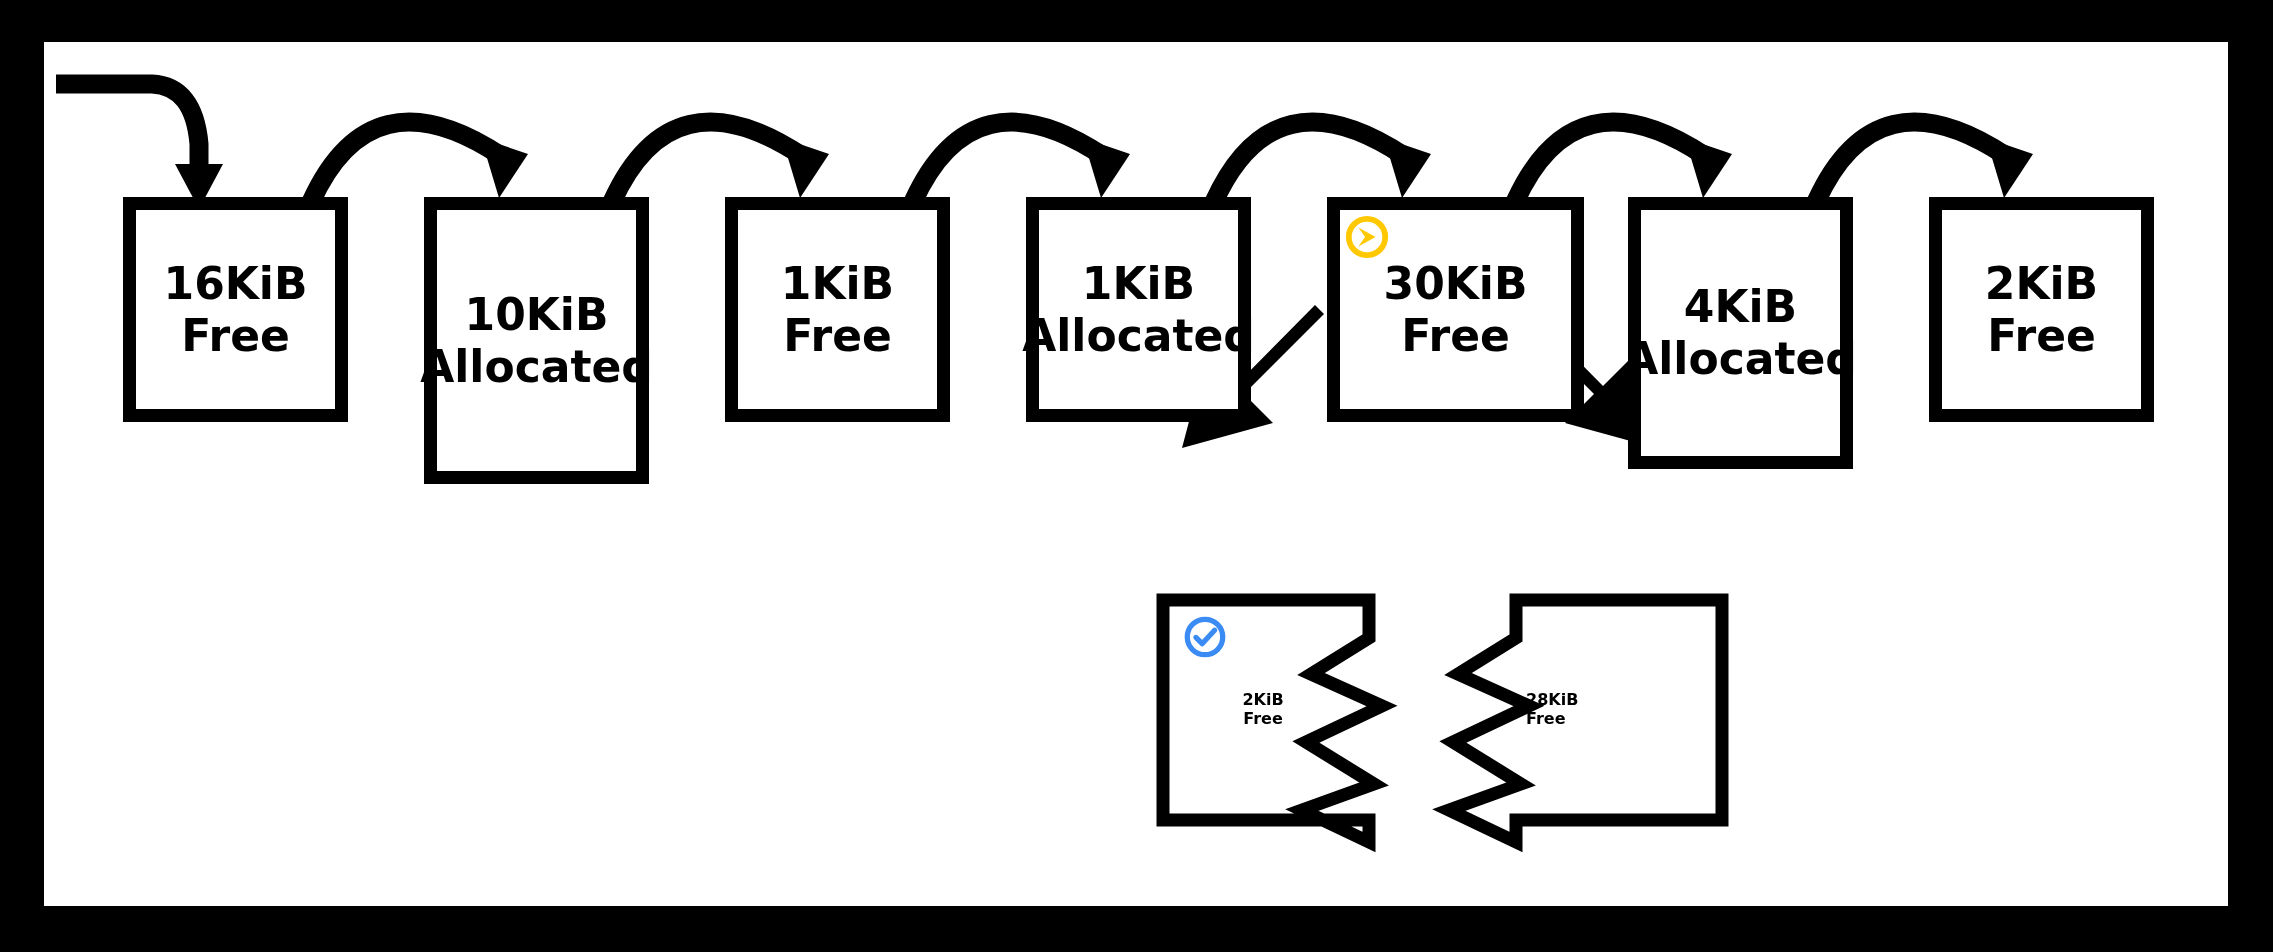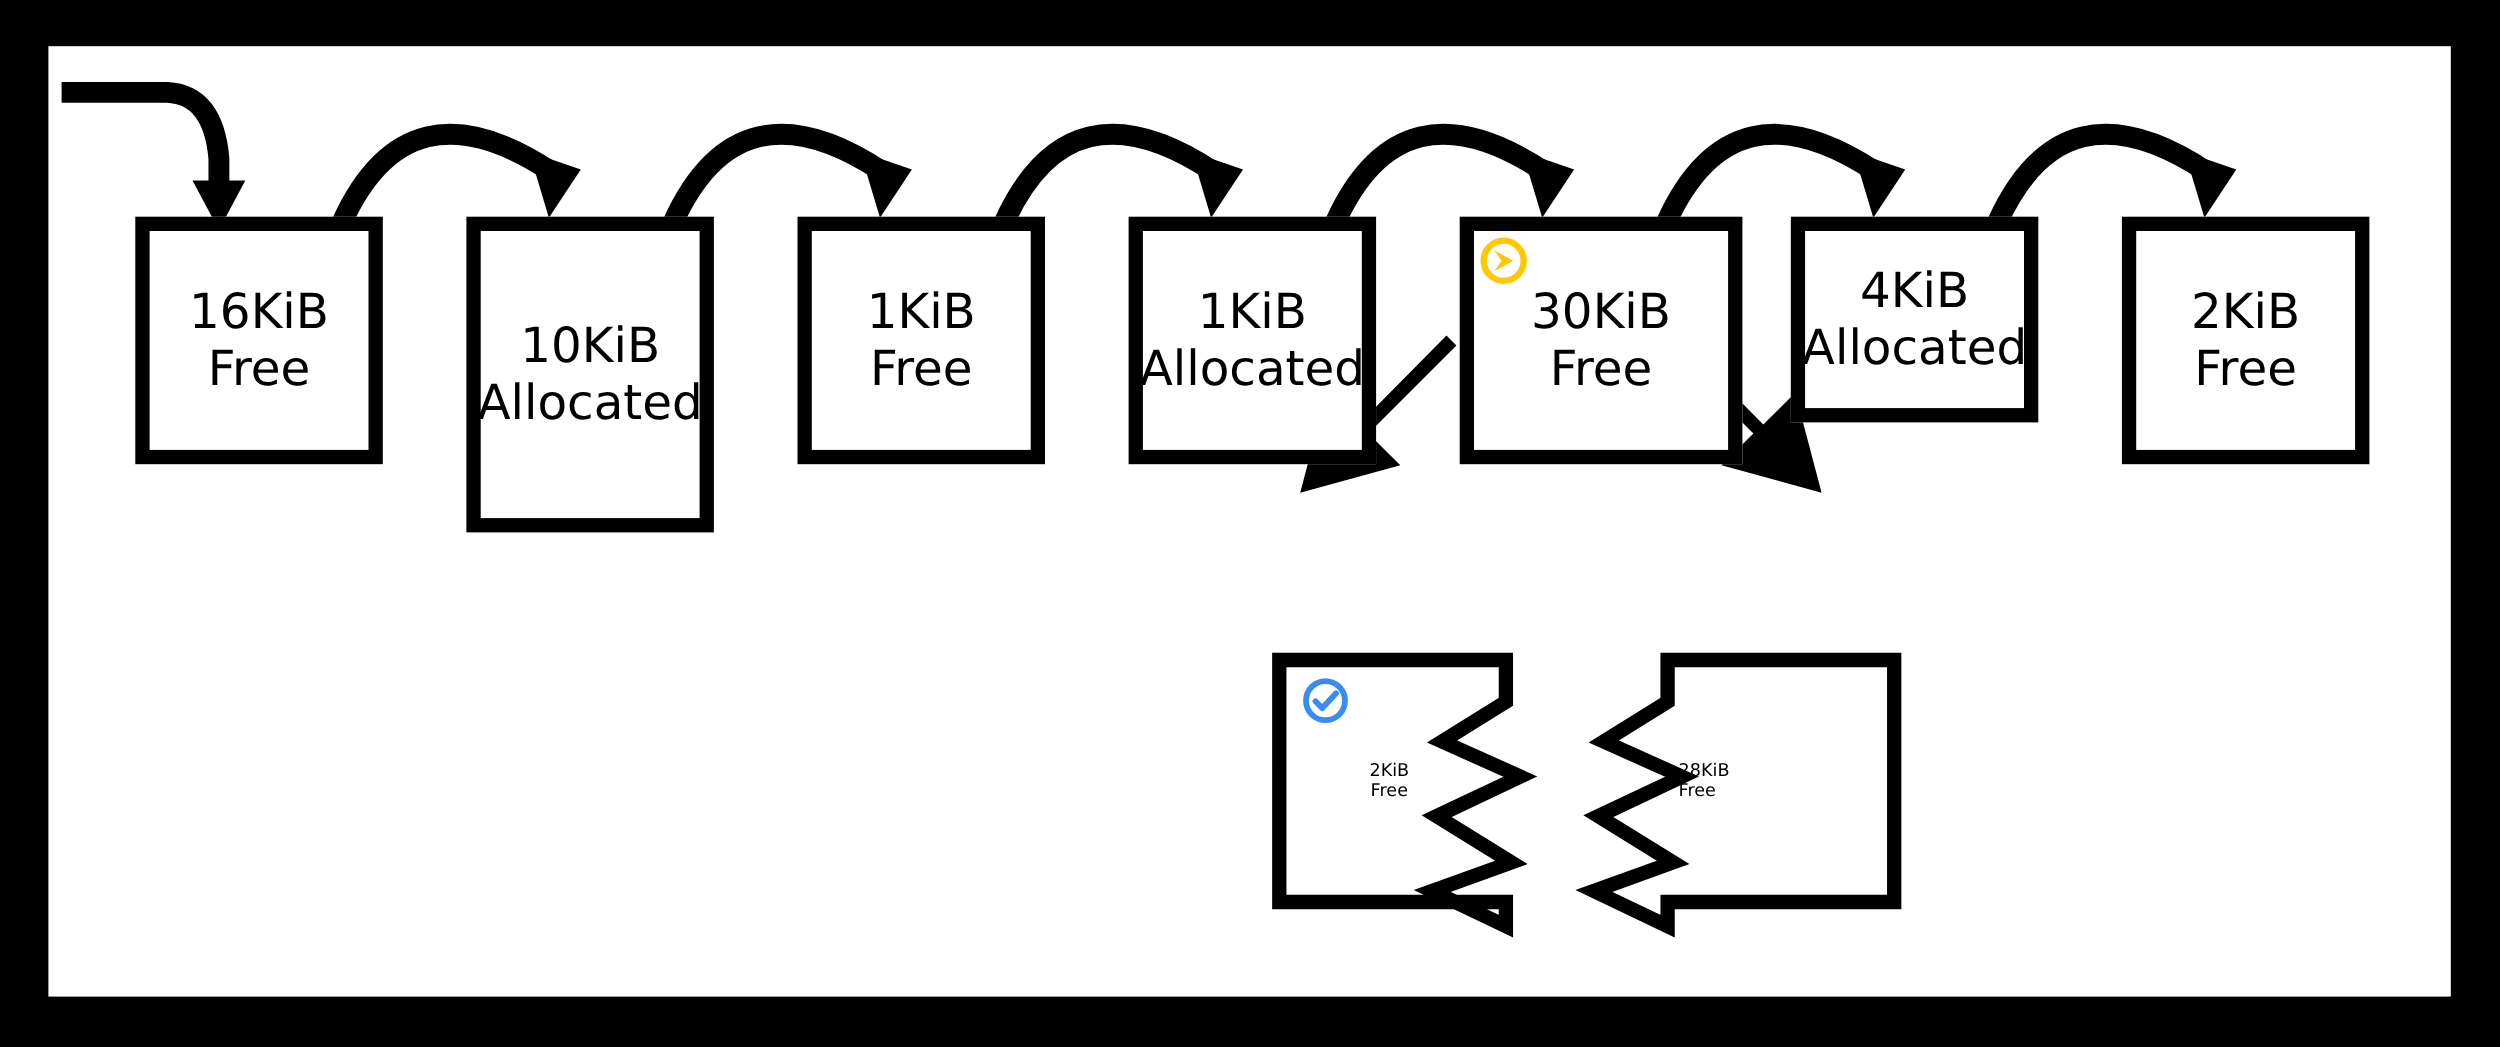--- a/index.html
+++ b/index.html
@@ -18,20 +18,21 @@
     overflow: hidden;
   }
   #canvas {
     position: absolute;
     left: 44px;
     top: 42px;
     width: 2184px;
     height: 864px;
     background: #ffffff;
     overflow: hidden;
+    font-weight: bold;
   }
   .blk {
     position: absolute;
     box-sizing: border-box;
     border: 13px solid #000000;
     background: #ffffff;
     display: flex;
     flex-direction: column;
     align-items: center;
     justify-content: center;
@@ -129,21 +130,21 @@
     <div class="blk" style="left:1283px; top:155px; width:257px; height:225px;">
       <span class="sz">30KiB</span>
       <span class="st">Free</span>
     </div>
 
     <svg class="badge" style="left:1300px; top:172px;" viewBox="0 0 48 48">
       <circle cx="24" cy="24" r="19" fill="none" stroke="#ffc800" stroke-width="6"></circle>
       <path d="M 15 14 L 33 24 L 15 34 L 22 24 Z" fill="#ffc800"></path>
     </svg>
 
-    <div class="blk" style="left:1584px; top:155px; width:225px; height:187px;">
+    <div class="blk" style="left:1584px; top:155px; width:225px; height:272px;">
       <span class="sz">4KiB</span>
       <span class="st">Allocated</span>
     </div>
 
     <div class="blk" style="left:1885px; top:155px; width:225px; height:225px;">
       <span class="sz">2KiB</span>
       <span class="st">Free</span>
     </div>
 
     <svg class="layer" width="2184" height="864" viewBox="0 0 2184 864">

